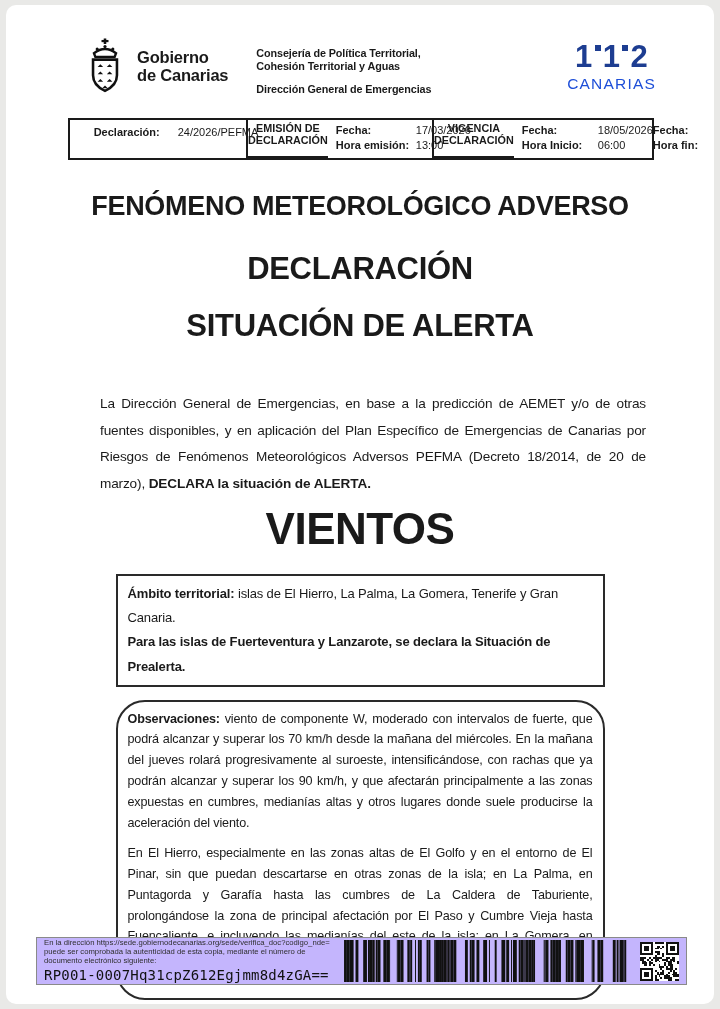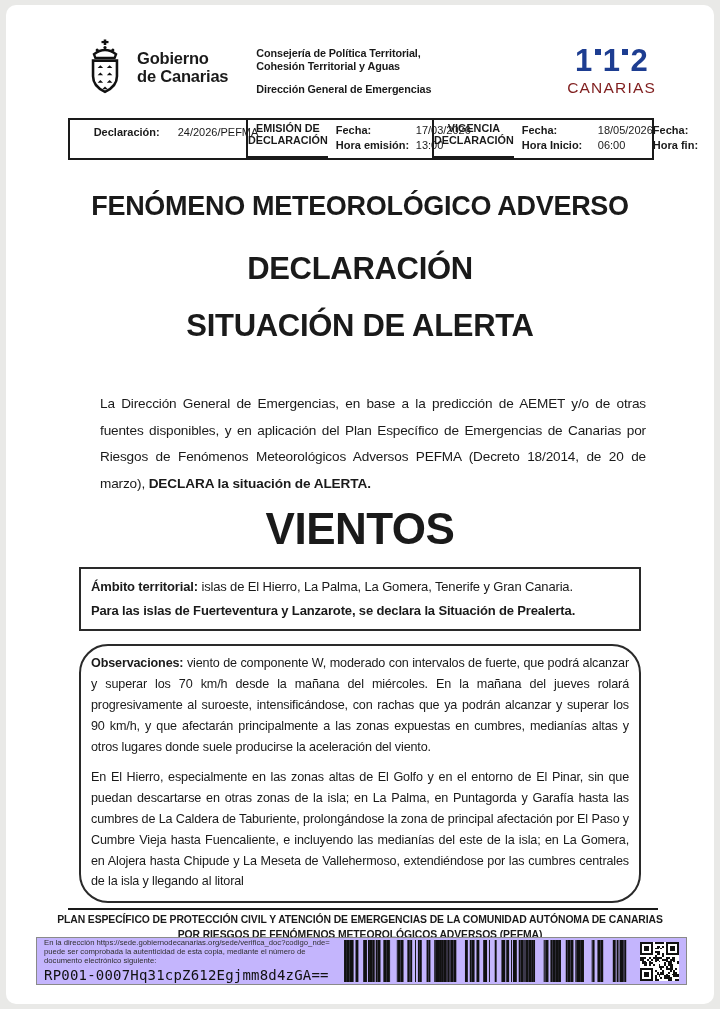--- a/index.html
+++ b/index.html
@@ -1,30 +1,30 @@
 <!DOCTYPE html>
 <html><head>
 <meta charset="utf-8">
 <style>
   * { box-sizing: border-box; margin: 0; padding: 0; }
   html,body { width:720px; height:1009px; }
   body { background:#e9e9e7; font-family:"Liberation Sans", sans-serif; color:#1a1a1a; position:relative; }
   .page { position:absolute; left:6px; top:5px; width:708px; height:999px; background:#ffffff; border-radius:10px; overflow:hidden; }
 
   
-  .header { display:flex; align-items:flex-end; padding:33px 58px 0 76px; }
+  .header { display:flex; align-items:flex-start; padding:33px 58px 0 76px; }
   .gob-logo { display:flex; align-items:center; }
   .gob-wordmark { font-weight:700; font-size:16.5px; line-height:1.08; margin-left:9px; letter-spacing:-0.2px; }
   .dept { margin-left:28px; margin-top:9px; font-size:10.8px; line-height:1.22; letter-spacing:-0.1px; }
   .dept .d1 { font-weight:600; }
   .dept .d3 { font-weight:700; margin-top:10px; }
   .logo112 { margin-left:auto; text-align:center; margin-top:3px; }
   .num112 { font-weight:800; font-size:31px; line-height:1; color:#1d3d91; letter-spacing:0.5px; display:flex; align-items:flex-start; justify-content:center; }
   .sqdot { width:6px; height:6px; background:#1d3d91; display:inline-block; margin:4px 2px 0 2px; }
-  .can112 { color:#7f1d1d; font-size:15.5px; letter-spacing:1.2px; margin-top:3px; font-weight:500; }
+  .can112 { color:#1d4ed8; font-size:15.5px; letter-spacing:1.2px; margin-top:3px; font-weight:500; }
 
   
   .mtable { display:flex; border:2px solid #1a1a1a; margin:21px 0 0 62px; width:586px; font-size:11px; }
   .mcol { display:flex; }
   .mcol + .mcol { border-left:2px solid #1a1a1a; }
   .mcol1 { width:176px; justify-content:center; padding:6px 8px; }
   .mcol2 { width:186px; }
   .mcol3 { width:222px; }
   .mhead { font-weight:700; text-align:center; border-bottom:2px solid #1a1a1a; padding:2px 0 1px; font-size:10.8px; }
   .mbody { padding:3px 8px 4px; line-height:1.45; }
@@ -39,21 +39,21 @@
   
   .t1 { text-align:center; font-weight:700; font-size:27px; margin-top:31px; letter-spacing:-0.3px; }
   .t2 { text-align:center; font-weight:700; font-size:31px; margin-top:29px; letter-spacing:-0.3px; }
   .t3 { text-align:center; font-weight:700; font-size:31px; margin-top:21px; letter-spacing:-0.3px; }
 
   .intro { margin:47px 68px 0 94px; font-size:13.6px; line-height:1.95; text-align:justify; letter-spacing:-0.15px; }
   .intro b { letter-spacing:-0.1px; }
 
   .hazard { text-align:center; font-weight:700; font-size:44px; margin-top:7px; letter-spacing:-0.5px; }
 
-  .box { border:2px solid #2a2a2a; margin:13px auto 0; width:562px; padding:6px 10px; font-size:13px; letter-spacing:-0.15px; }
+  .box { border:2px solid #2a2a2a; margin:20px auto 0; width:489px; padding:6px 10px; font-size:13px; letter-spacing:-0.15px; }
   .scope-box { line-height:1.85; }
   .scope-line2 { font-weight:700; }
   .obs-box { margin-top:13px; line-height:1.66; text-align:justify; font-size:12.6px; padding:7px 10px 9px;border-radius:29px; }
   .obs-p2 { margin-top:9px; }
 
   .footer-rule { height:2px; background:#1a1a1a; margin:5px 56px 0 62px; }
   .footer-plan { text-align:center; font-weight:700; font-size:10.4px; line-height:1.38; margin-top:3px; letter-spacing:-0.1px; }
 
   
   .verify { position:absolute; left:30px; top:932px; width:651px; height:48px; border:1px solid #8a8a8a; display:flex; align-items:center; padding:3px 7px; background:#c4b5fd; }

